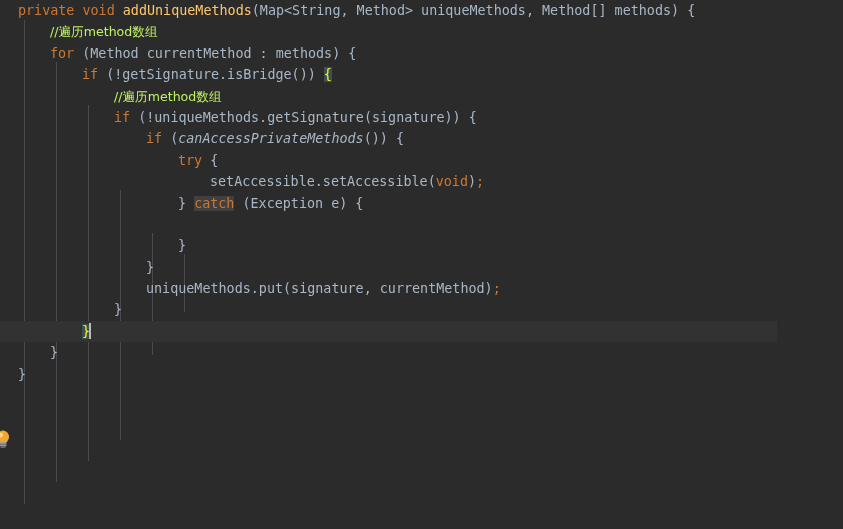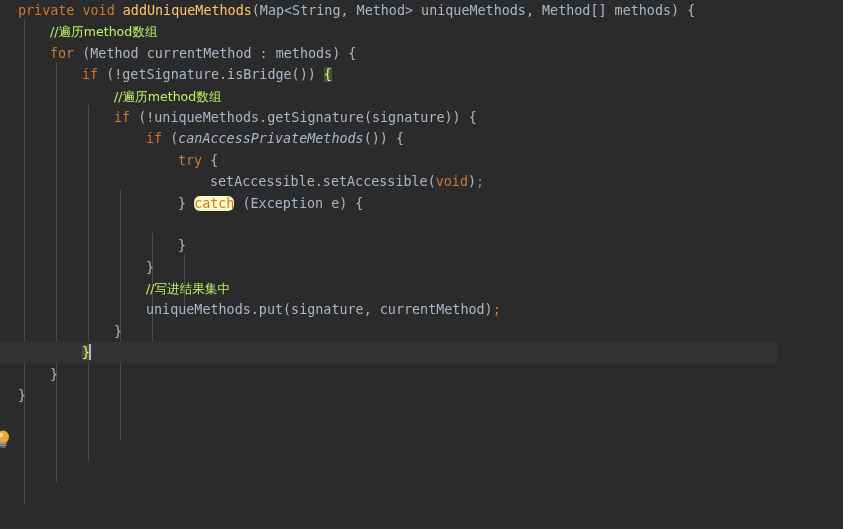--- a/index.html
+++ b/index.html
@@ -88,23 +88,22 @@
   
   .kw      { color: #cc7832; }          
   .mname   { color: #ffc66d; }          
   .cmt     { color: #bef264; }          
   .txt     { color: #a9b7c6; }
   .ital    { font-style: italic; }
   .semi    { color: #cc7832; }
 
   
   .hl-search {
-    background: #fef9c3;
+    background: #404040;
     color: #cc7832;
-    border-radius: 6px;
   }
   
   .hl-brace {
     background: #3b514d;
     color: #ffef28;
   }
 
   
   .caret {
     display: inline-block;
@@ -141,21 +140,20 @@
       <div class="line"><span style="display: inline-block; width: 64px;"></span><span class="kw">if</span><span class="txt"> (!getSignature.isBridge()) </span><span class="hl-brace">{</span></div>
       <div class="line"><span style="display: inline-block; width: 96px;"></span><span class="cmt cjk">//遍历method数组</span></div>
       <div class="line"><span style="display: inline-block; width: 96px;"></span><span class="kw">if</span><span class="txt"> (!uniqueMethods.getSignature(signature)) {</span></div>
       <div class="line"><span style="display: inline-block; width: 128px;"></span><span class="kw">if</span><span class="txt"> (</span><span class="txt ital">canAccessPrivateMethods</span><span class="txt">()) {</span></div>
       <div class="line"><span style="display: inline-block; width: 160px;"></span><span class="kw">try</span><span class="txt"> {</span></div>
       <div class="line"><span style="display: inline-block; width: 192px;"></span><span class="txt">setAccessible.setAccessible(</span><span class="kw">void</span><span class="txt">)</span><span class="semi">;</span></div>
       <div class="line"><span style="display: inline-block; width: 160px;"></span><span class="txt">} </span><span class="hl-search">catch</span><span class="txt"> (Exception e) {</span></div>
       <div class="line"><span style="display: inline-block; width: 192px;"></span></div>
       <div class="line"><span style="display: inline-block; width: 160px;"></span><span class="txt">}</span></div>
       <div class="line"><span style="display: inline-block; width: 128px;"></span><span class="txt">}</span></div>
-      <div class="line"><span style="display: inline-block; width: 128px;"></span><span class="cmt cjk">//写进结果集中</span></div>
       <div class="line"><span style="display: inline-block; width: 128px;"></span><span class="txt">uniqueMethods.put(signature, currentMethod)</span><span class="semi">;</span></div>
       <div class="line"><span style="display: inline-block; width: 96px;"></span><span class="txt">}</span></div>
       <div class="line current"><span style="display: inline-block; width: 64px;"></span><span class="hl-brace">}</span><span class="caret"></span></div>
       <div class="line"><span style="display: inline-block; width: 32px;"></span><span class="txt">}</span></div>
       <div class="line"><span style="display: inline-block; width: 0px;"></span><span class="txt">}</span></div>
     </div>
 
   <div class="bulb" id="bulb" style="top: 430px;">
     <svg width="14" height="18" viewBox="0 0 14 18" xmlns="http://www.w3.org/2000/svg">
       <ellipse cx="7" cy="7" rx="6" ry="6.4" fill="#f0a732"></ellipse>

